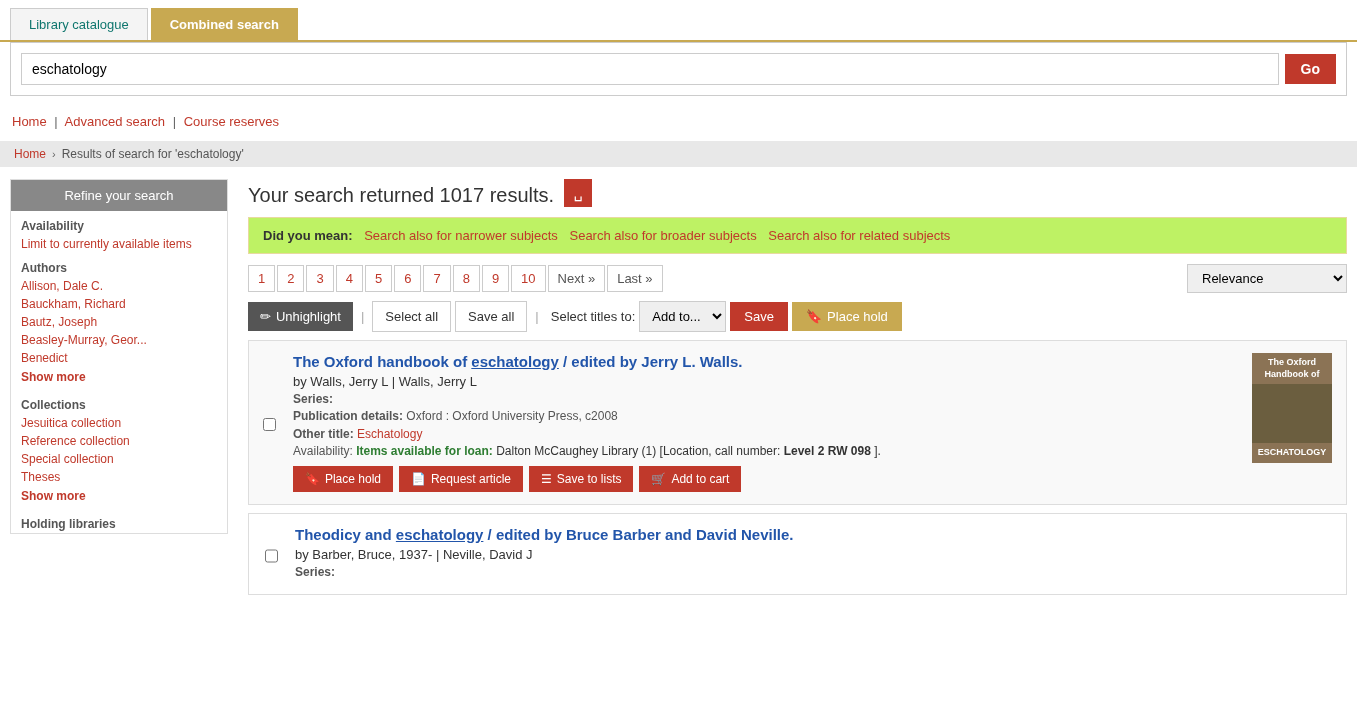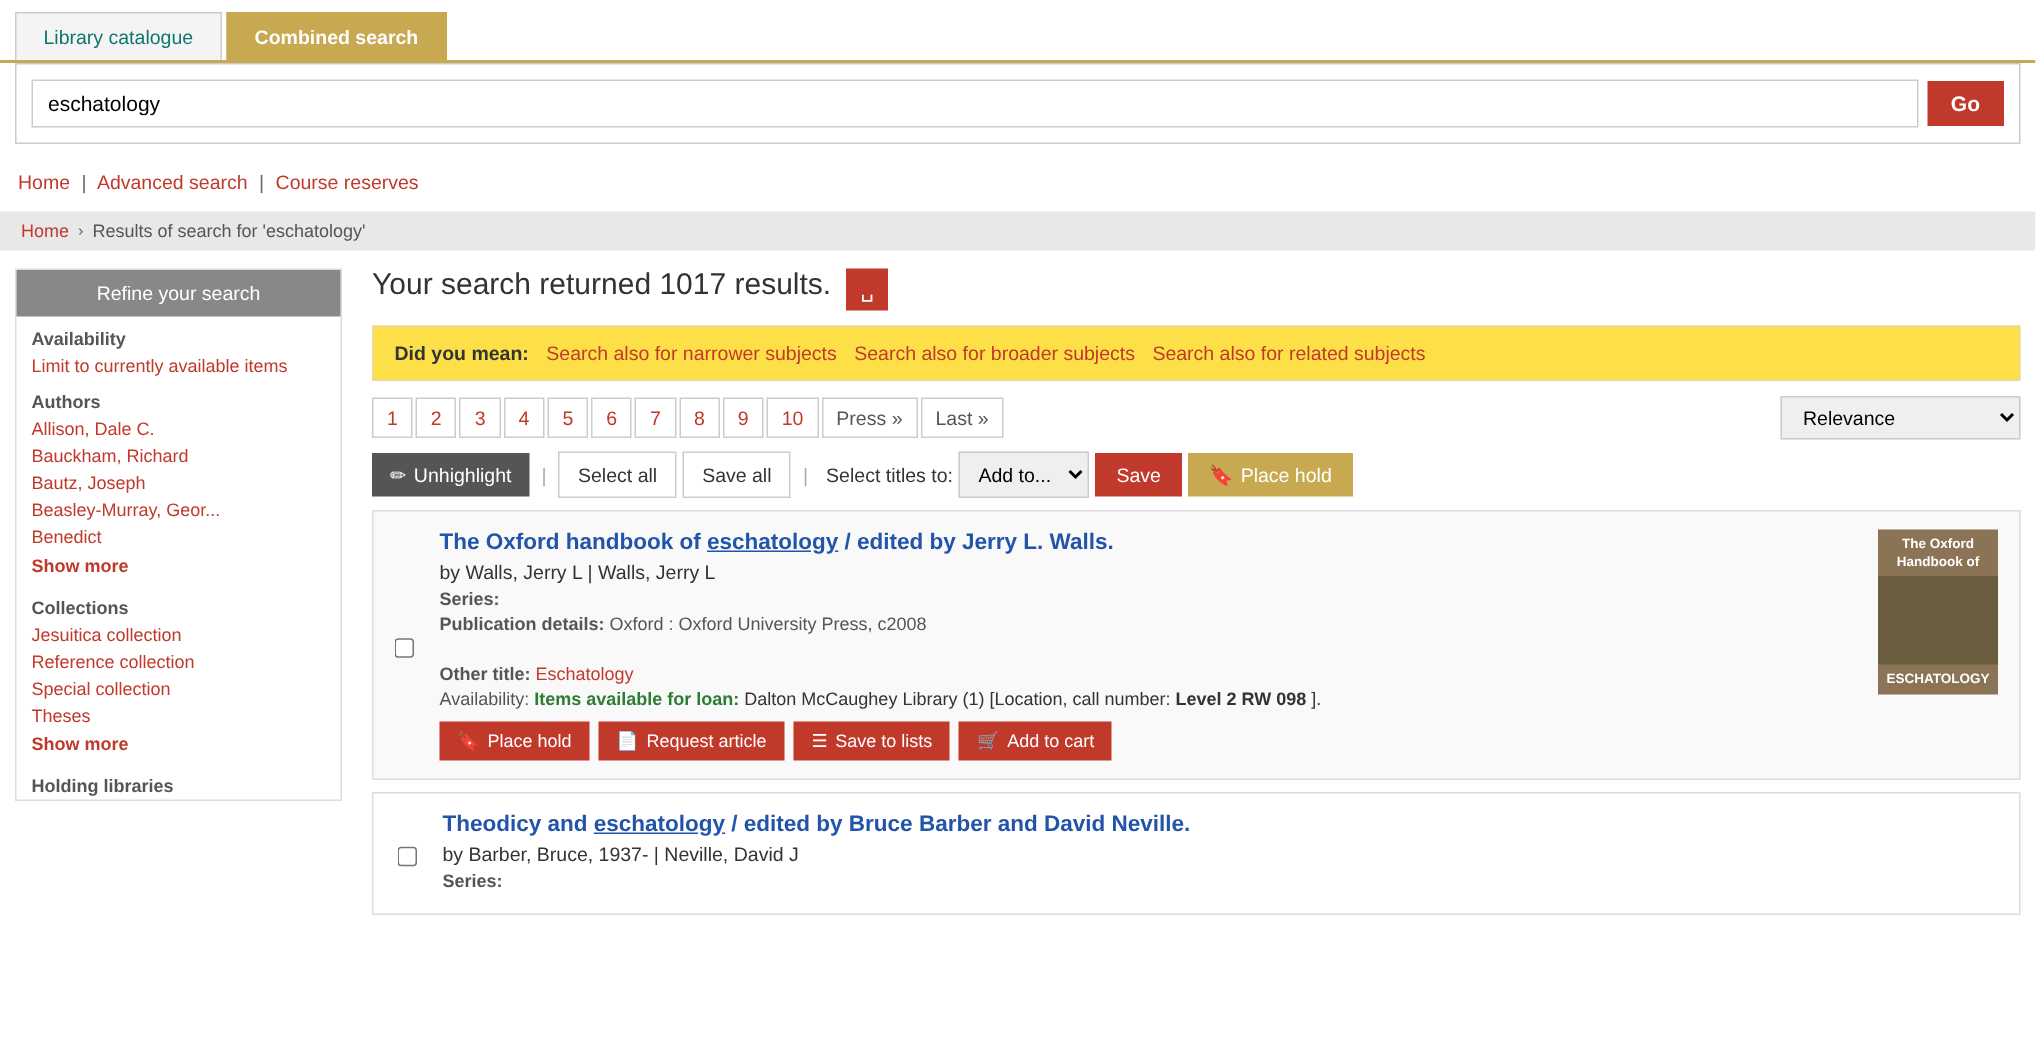--- a/index.html
+++ b/index.html
@@ -127,21 +127,21 @@
       cursor: pointer;
     }
 
     
     .results-area {
       flex: 1;
       padding: 12px 10px 0 10px;
     }
     .results-header {
       display: flex;
-      align-items: flex-start;
+      align-items: flex-end;
       gap: 10px;
       margin-bottom: 10px;
       font-size: 20px;
       font-weight: normal;
       color: #333;
     }
     .rss-btn {
       background: #c0392b;
       border: none;
       color: #fff;
@@ -149,21 +149,21 @@
       height: 28px;
       cursor: pointer;
       display: flex;
       align-items: center;
       justify-content: center;
       font-size: 14px;
     }
 
     
     .did-you-mean {
-      background: #fde047;
+      background: #bef264;
       border: 1px solid #e8d9a0;
       padding: 10px 14px;
       margin-bottom: 10px;
       font-size: 13px;
     }
     .did-you-mean strong { color: #333; }
     .did-you-mean a { color: #c0392b; text-decoration: none; margin-left: 8px; }
 
     
     .pagination-row {
@@ -262,21 +262,21 @@
     .result-title {
       font-size: 15px;
       font-weight: bold;
       color: #2255aa;
       text-decoration: none;
       margin-bottom: 4px;
       display: block;
     }
     .result-author { font-size: 13px; color: #333; margin-bottom: 3px; }
     .result-series { font-size: 12px; color: #555; margin-bottom: 3px; }
-    .result-pub { font-size: 12px; color: #555; margin-bottom: 19px; }
+    .result-pub { font-size: 12px; color: #555; margin-bottom: 4px; }
     .result-other { font-size: 12px; color: #555; margin-bottom: 3px; }
     .result-other a { color: #c0392b; text-decoration: none; }
     .result-avail { font-size: 12px; margin-bottom: 8px; }
     .avail-label { color: #555; }
     .avail-link { color: #2e7d32; font-weight: bold; text-decoration: none; }
     .avail-location { color: #333; }
     .avail-callnum { color: #333; font-weight: bold; }
 
     
     .item-actions {
@@ -401,21 +401,21 @@
         <a class="page-btn" href="#">1</a>
         <a class="page-btn" href="#">2</a>
         <a class="page-btn" href="#">3</a>
         <a class="page-btn" href="#">4</a>
         <a class="page-btn" href="#">5</a>
         <a class="page-btn" href="#">6</a>
         <a class="page-btn" href="#">7</a>
         <a class="page-btn" href="#">8</a>
         <a class="page-btn" href="#">9</a>
         <a class="page-btn" href="#">10</a>
-        <a class="page-btn nav" href="#">Press »</a>
+        <a class="page-btn nav" href="#">Next »</a>
         <a class="page-btn nav" href="#">Last »</a>
       </div>
       <select class="sort-select">
         <option>Relevance</option>
         <option>Author</option>
         <option>Title</option>
         <option>Date ascending</option>
         <option>Date descending</option>
       </select>
     </div>

